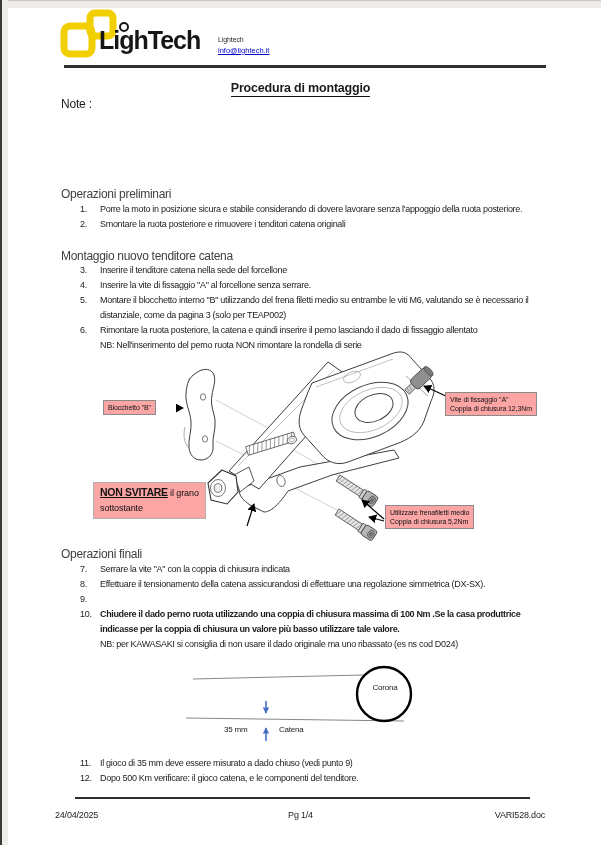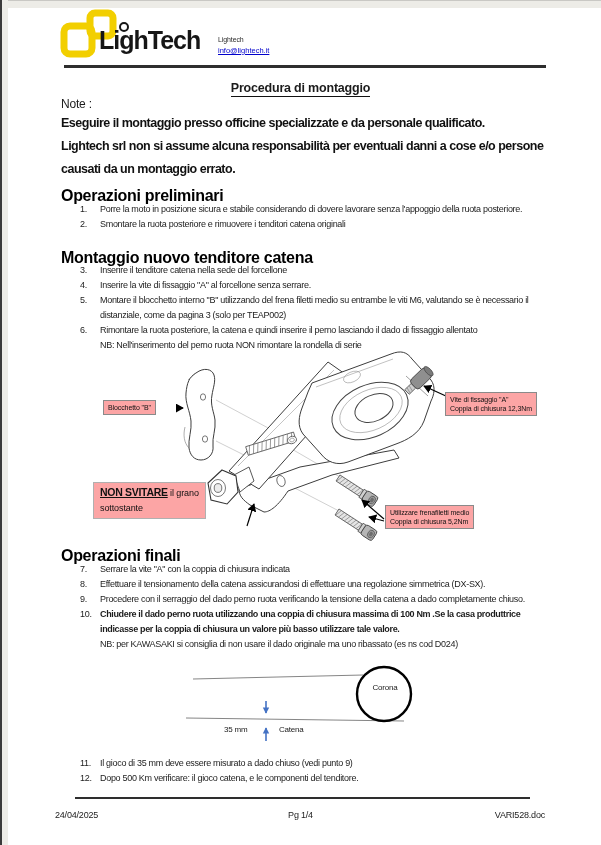--- a/index.html
+++ b/index.html
@@ -16,21 +16,21 @@
   #hdr-small{top:36px;left:218px;font-size:7px;color:#2b2b2b;letter-spacing:-0.1px;}
   #hdr-mail{top:46px;left:218px;font-size:7.5px;}
   #hdr-mail a{color:#0000cc;text-decoration:underline;}
   #hdr-rule{top:65px;left:64px;width:482px;height:2.5px;background:#2e2e2e;}
   
   #title-wrap{top:78px;left:0;width:601px;text-align:center;}
   #title-wrap span{font-size:12.5px;font-weight:bold;border-bottom:1.5px solid #111;padding-bottom:1px;letter-spacing:-0.2px;text-align:center;}
   #note-label{top:97px;left:61px;font-size:12px;letter-spacing:-0.2px;}
   #intro{top:112px;left:61px;width:530px;font-size:12.5px;font-weight:bold;letter-spacing:-0.5px;line-height:23px;color:#111;}
   
-  .heading{font-size:16px;font-weight:bold;letter-spacing:-0.3px;color:#000000;}
+  .heading{font-size:12px;font-weight:normal;letter-spacing:-0.3px;color:#404040;}
   #h-prelim{top:187px;left:61px;}
   #h-mont{top:249px;left:61px;}
   #h-finali{top:547px;left:61px;}
   .ol{left:0;width:601px;}
   #ol-prelim{top:202px;}
   #ol-mont{top:263px;}
   #ol-finali{top:562px;}
   #ol-extra{top:756px;}
   .li{display:flex;line-height:15px;font-size:9px;letter-spacing:-0.3px;}
   .li .num{margin-left:80px;width:20px;flex:none;}
@@ -73,25 +73,20 @@
     </svg>
   </div>
   <div class="abs" id="brand-text">LighTech</div>
   <div class="abs" id="brand-ring"></div>
   <div class="abs" id="hdr-small">Lightech</div>
   <div class="abs" id="hdr-mail"><a>info@lightech.it</a></div>
   <div class="abs" id="hdr-rule"></div>
 
   <div class="abs" id="title-wrap"><span>Procedura di montaggio</span></div>
   <div class="abs" id="note-label">Note :</div>
-  <div class="abs" id="intro">
-    <div>Eseguire il montaggio presso officine specializzate e da personale qualificato.</div>
-    <div>Lightech srl non si assume alcuna responsabilità per eventuali danni a cose e/o persone</div>
-    <div>causati da un montaggio errato.</div>
-  </div>
 
   <div class="abs heading" id="h-prelim">Operazioni preliminari</div>
   <div class="abs ol" id="ol-prelim">
     <div class="li">
       <span class="num">1.</span>
       <span class="txt">Porre la moto in posizione sicura e stabile considerando di dovere lavorare senza l'appoggio della ruota posteriore.</span>
     </div>
     <div class="li">
       <span class="num">2.</span>
       <span class="txt">Smontare la ruota posteriore e rimuovere i tenditori catena originali</span>
@@ -257,21 +252,20 @@
     <div class="li">
       <span class="num">7.</span>
       <span class="txt">Serrare la vite "A" con la coppia di chiusura indicata</span>
     </div>
     <div class="li">
       <span class="num">8.</span>
       <span class="txt">Effettuare il tensionamento della catena assicurandosi di effettuare una regolazione simmetrica (DX-SX).</span>
     </div>
     <div class="li">
       <span class="num">9.</span>
-      <span class="txt">Procedere con il serraggio del dado perno ruota verificando la tensione della catena a dado completamente chiuso.</span>
     </div>
     <div class="li">
       <span class="num">10.</span>
       <div class="txt">
         <div class="b">Chiudere il dado perno ruota utilizzando una coppia di chiusura massima di 100 Nm .Se la casa produttrice indicasse per la coppia di chiusura un valore più basso utilizzare tale valore.</div>
         <div class="note">NB: per KAWASAKI si consiglia di non usare il dado originale ma uno ribassato (es ns cod D024)</div>
       </div>
     </div>
   </div>
 

